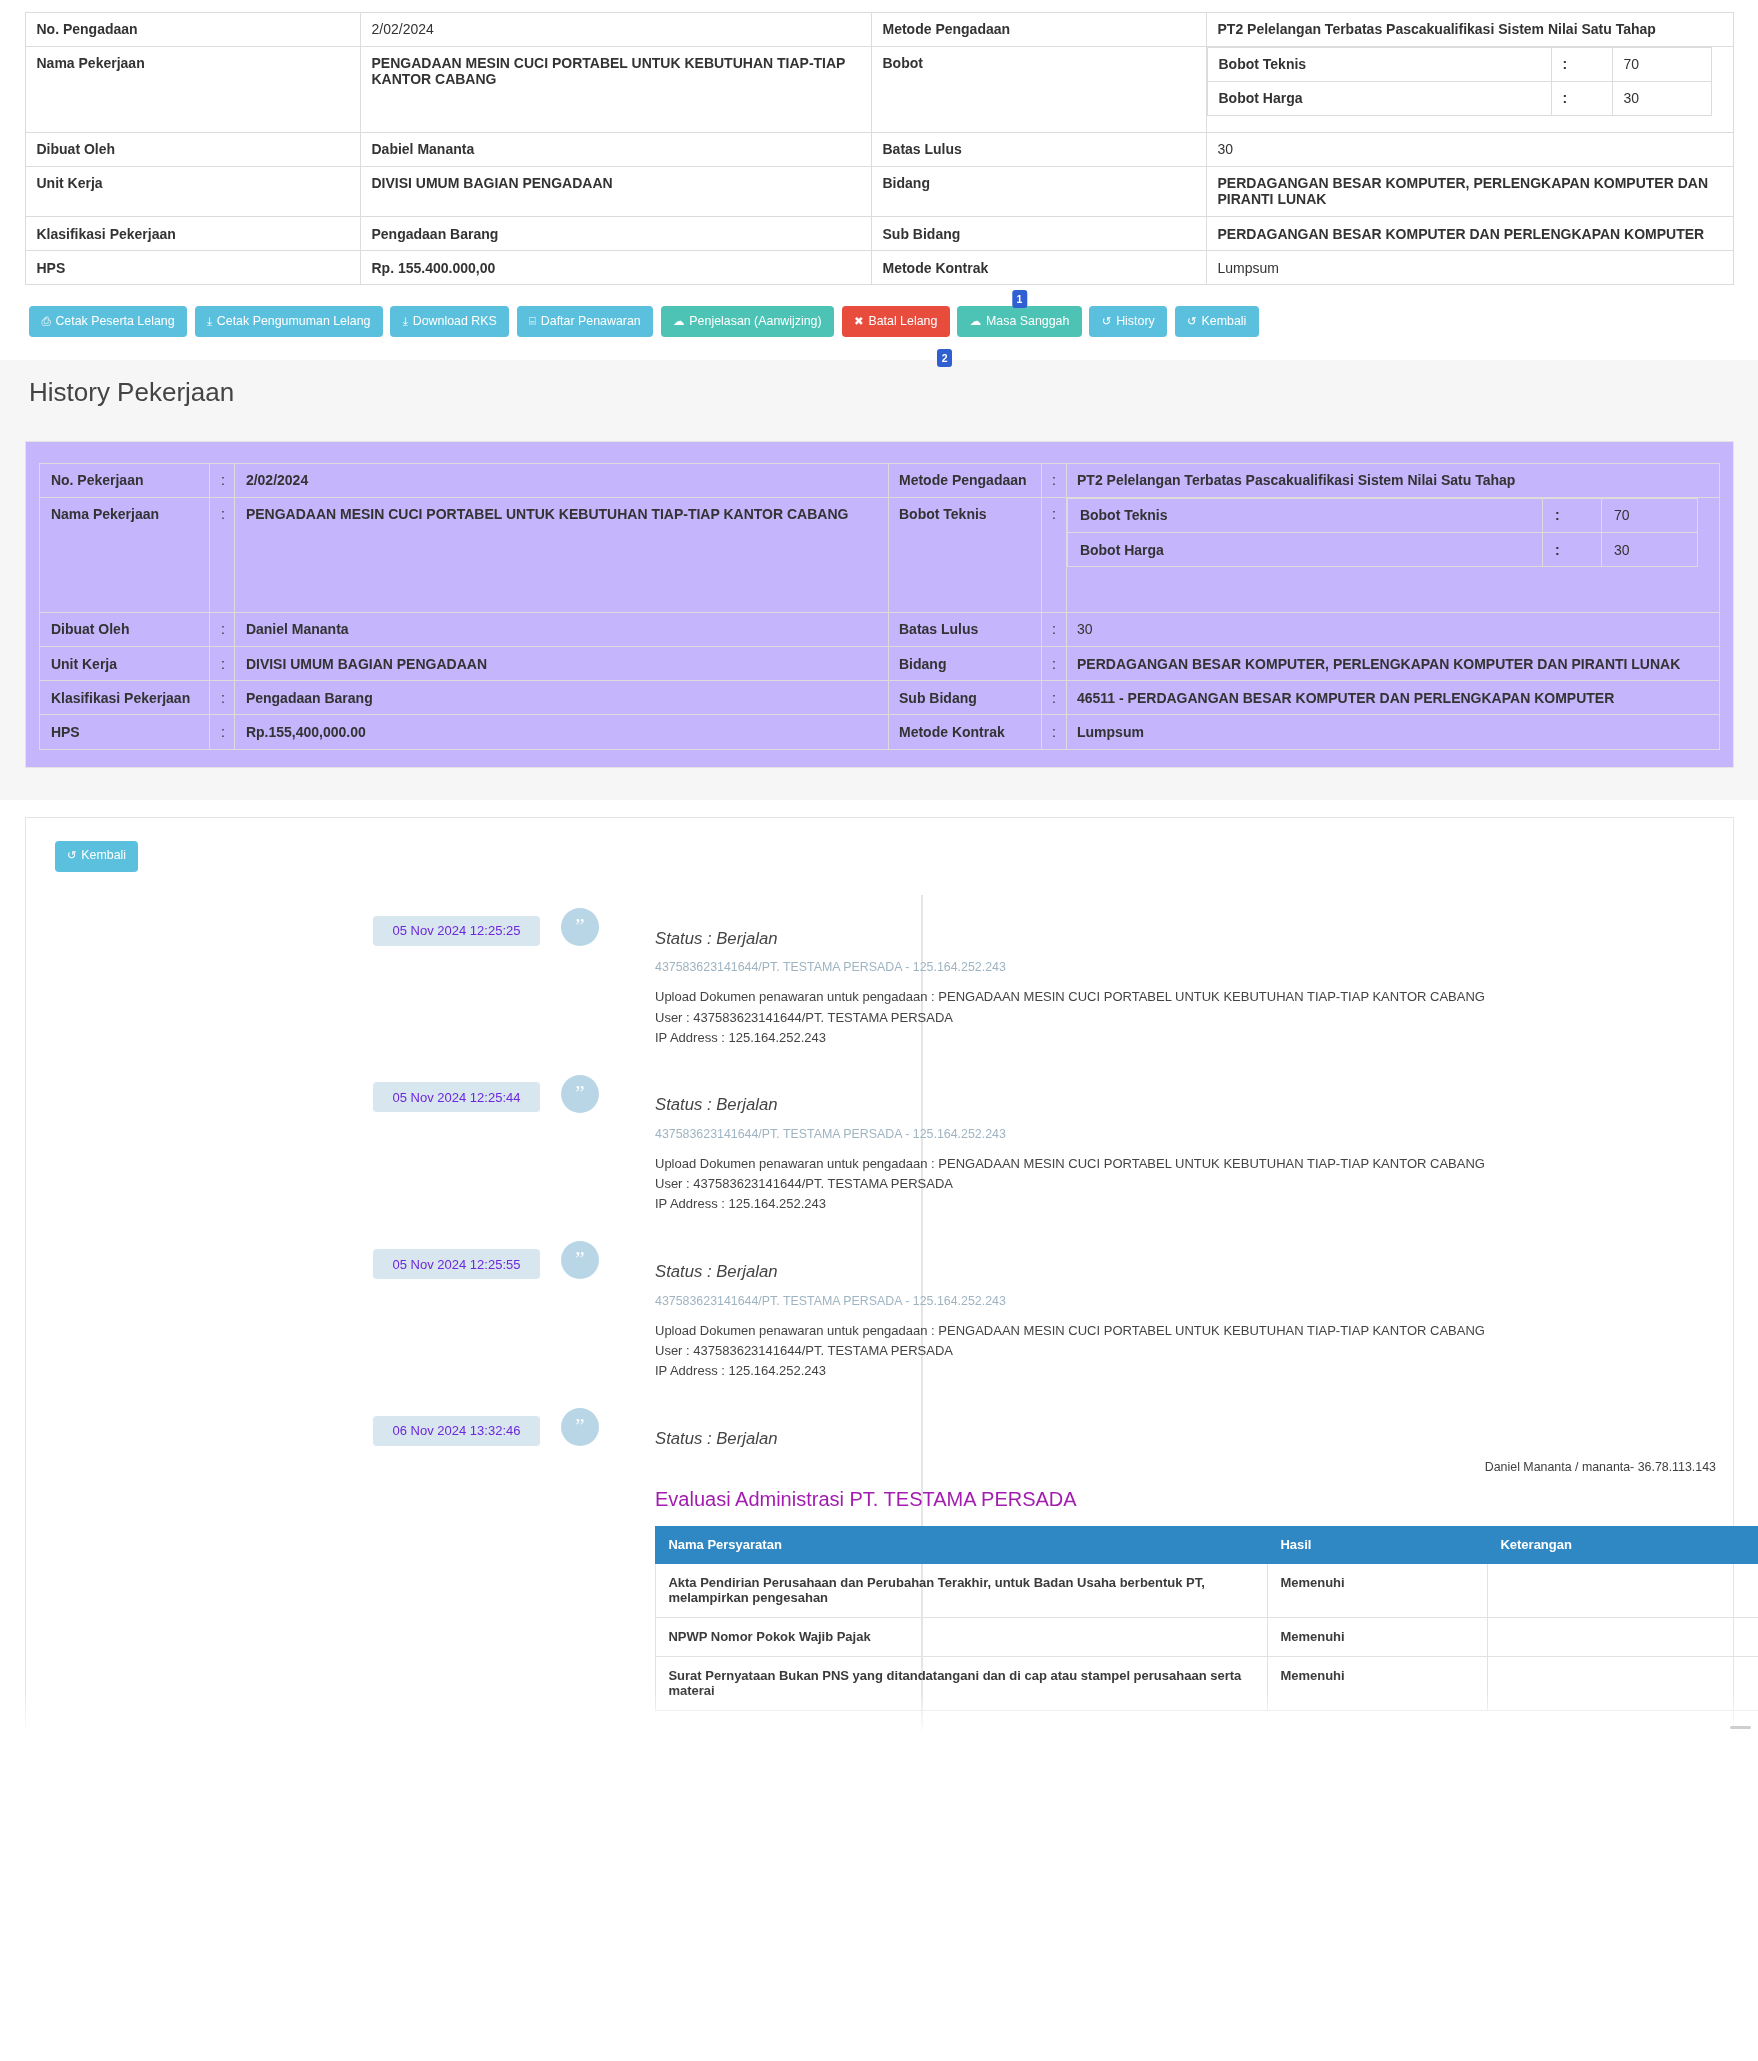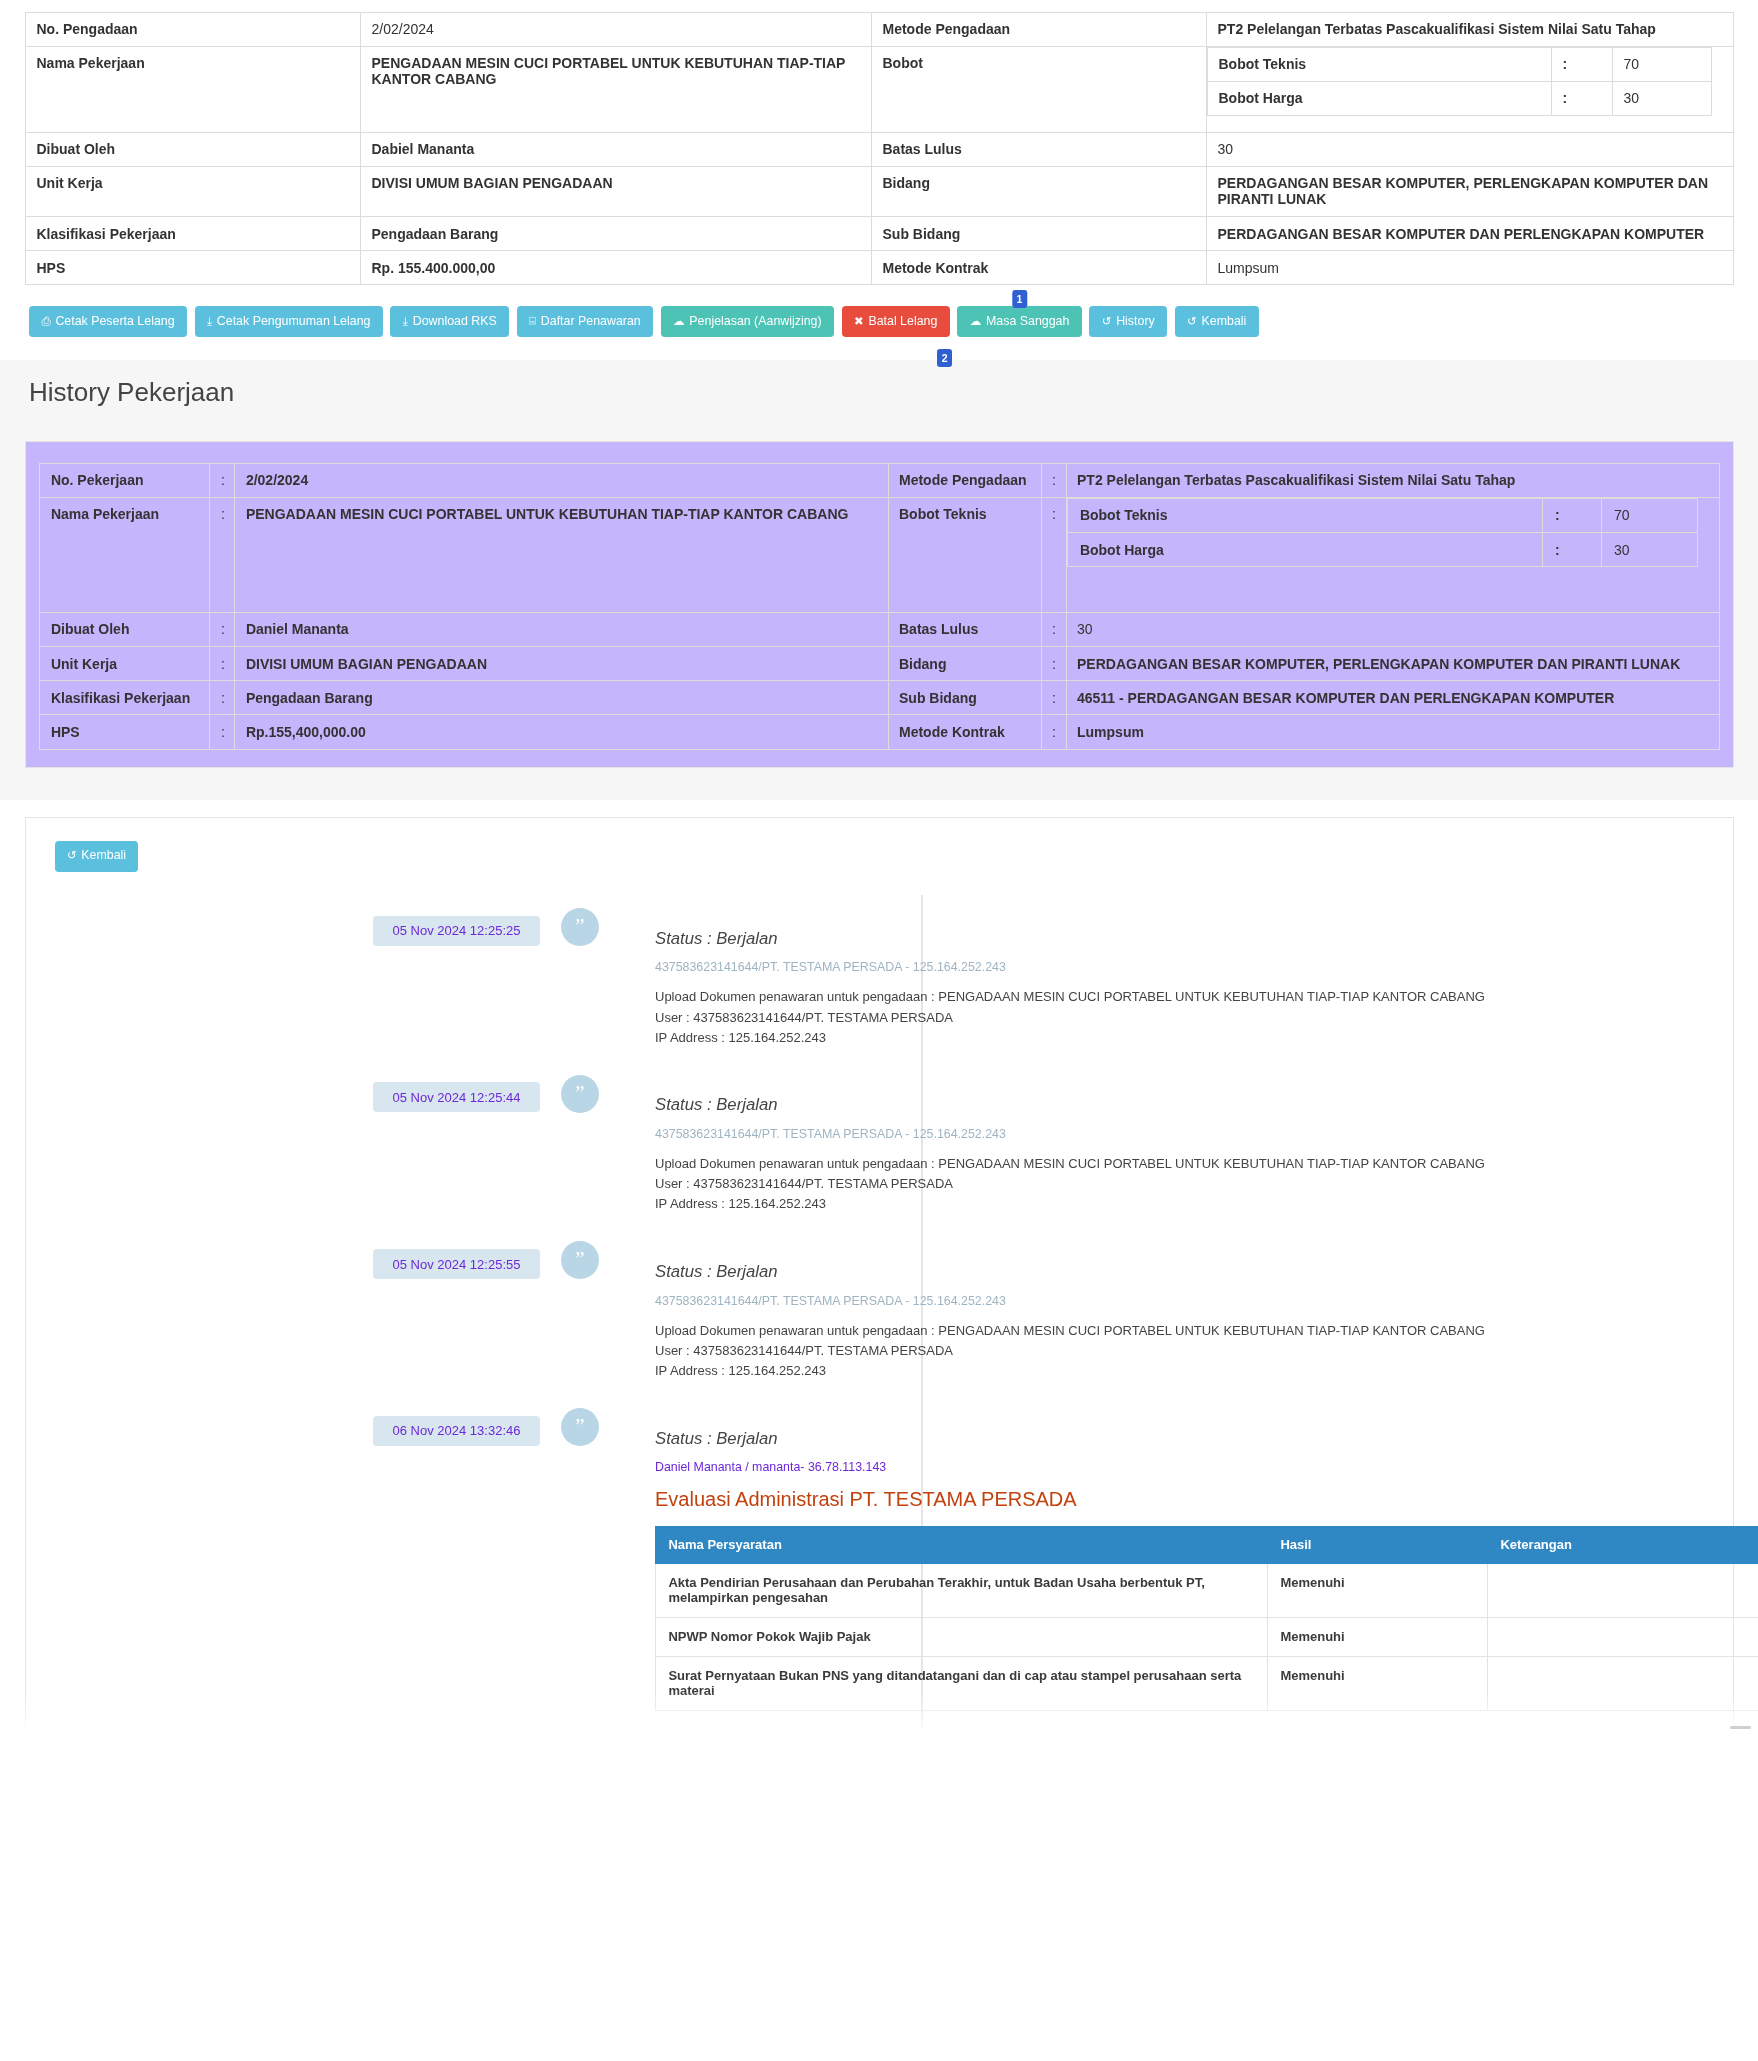--- a/index.html
+++ b/index.html
@@ -86,24 +86,24 @@
     background:#d8e6ef; color:#6d28d9; font-size:13px; border-radius:3.8px; padding:7.6px 5.7px;
   }
   .tl-dot {
     position:absolute; left:518px; top:13.4px; width:38px; height:38px; border-radius:50%;
     background:#b9d6e6; color:#fff; font-size:21px; line-height:36px; text-align:center;
     font-family:"Liberation Serif", serif;
   }
   .tl-body { margin-left: 612px; padding-top: 34px; }
   .tl-status { font-style:italic; font-size:16.7px; color:#444; margin:0 0 11.5px 0; }
   .tl-sub { font-size:12.4px; color:#9fb4c2; margin-bottom: 13.4px; }
-  .tl-sub.dark { color:#6d28d9; }
+  .tl-sub.dark { color:#404040;text-align:right; }
   .tl-lines { font-size:13px; color:#444; line-height:1.55; }
 
-  .eval-title { font-size:20px; color:#c2410c; margin: 7.6px 0 15.3px 0; font-weight:400; }
+  .eval-title { font-size:20px; color:#a21caf; margin: 7.6px 0 15.3px 0; font-weight:400; }
   table.eval { border-collapse:collapse; width: 1298px; table-layout:fixed; }
   table.eval thead th {
     background:#2f88c4; color:#fff; font-size:13px; text-align:left;
     padding:10.5px 12.4px; font-weight:bold; border:1px solid #2f88c4;
   }
   table.eval td { border:1px solid #e2e2e2; font-size:13px; padding:11.5px 12.4px; font-weight:bold; color:#3b3b3b; vertical-align:top; }
   table.eval .w1 { width: 612px; }
   table.eval .w2 { width: 220px; }
   table.eval .w3 { width: auto; }
   .faded td { color:#cfcfcf; border-color:#ededed; }

